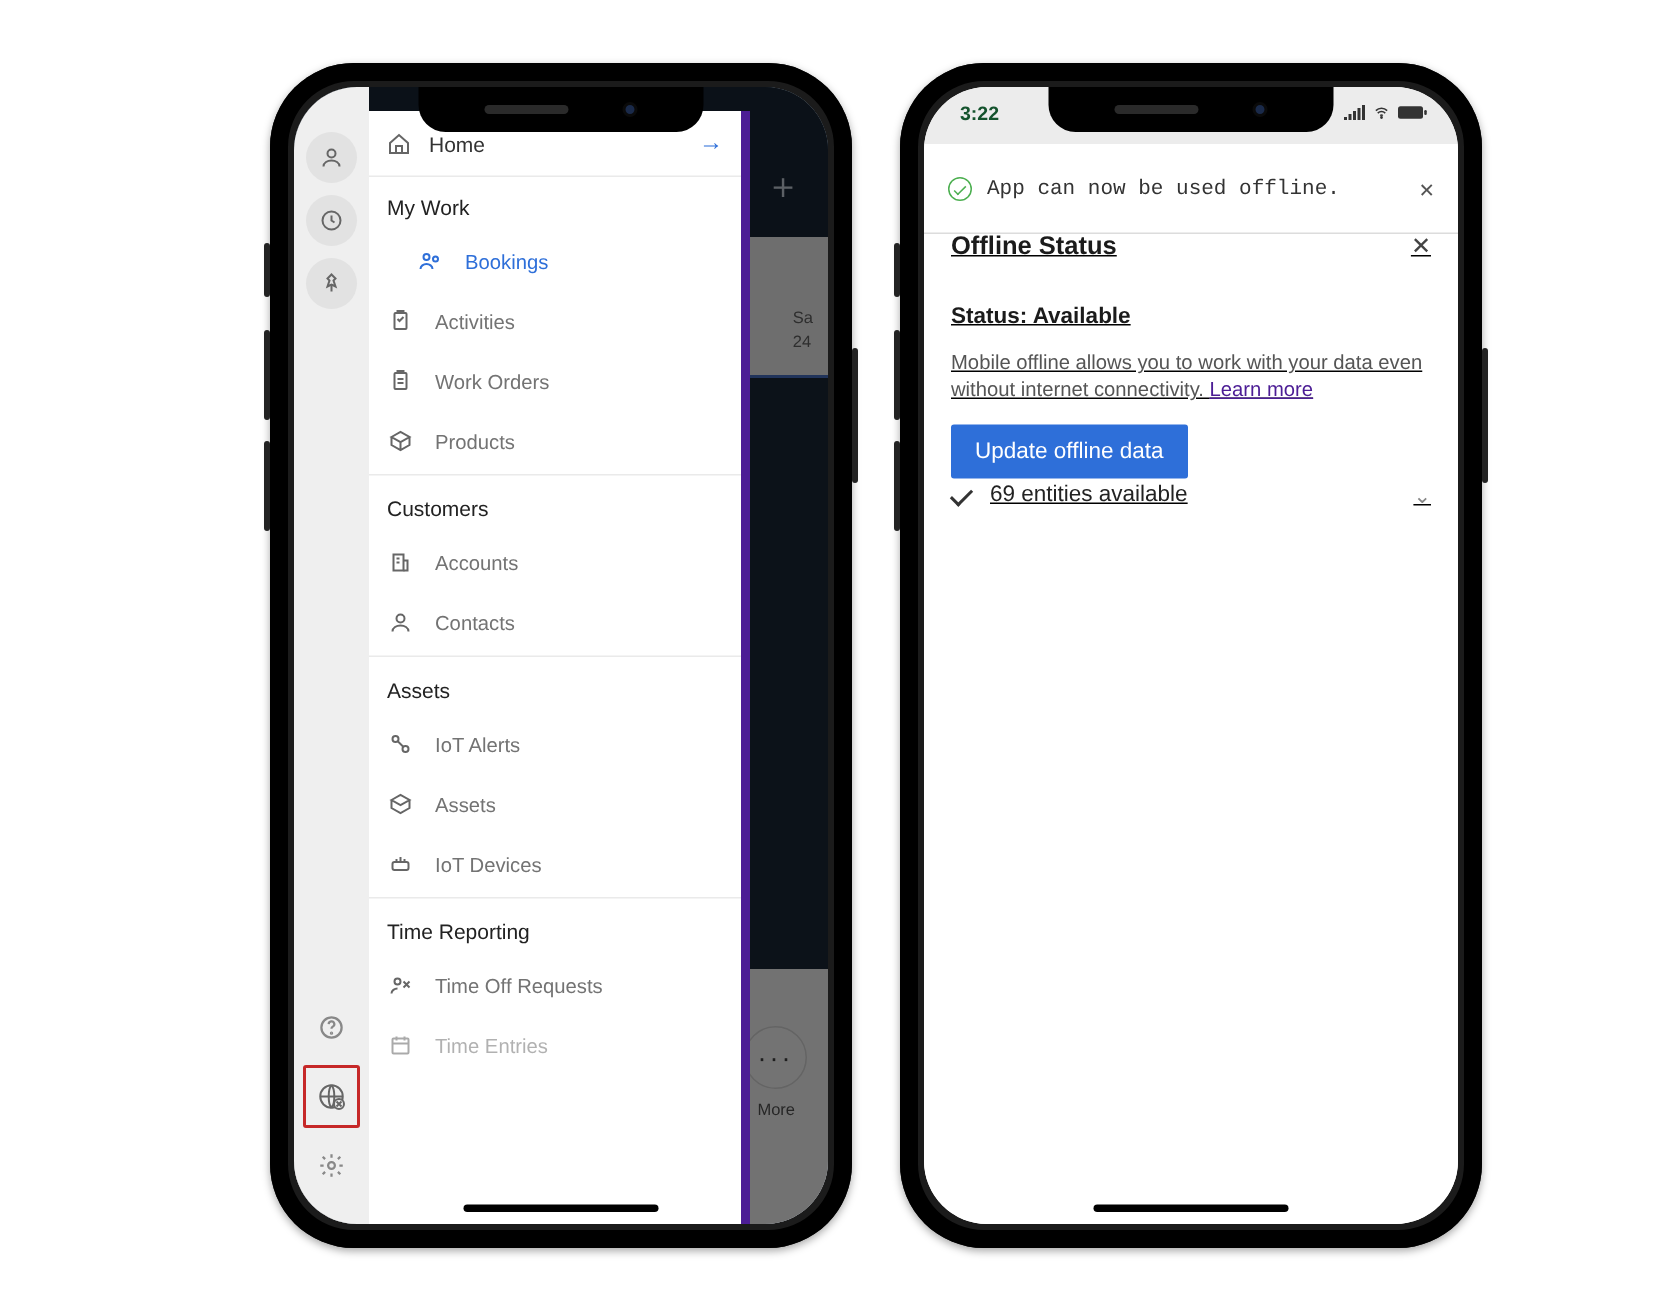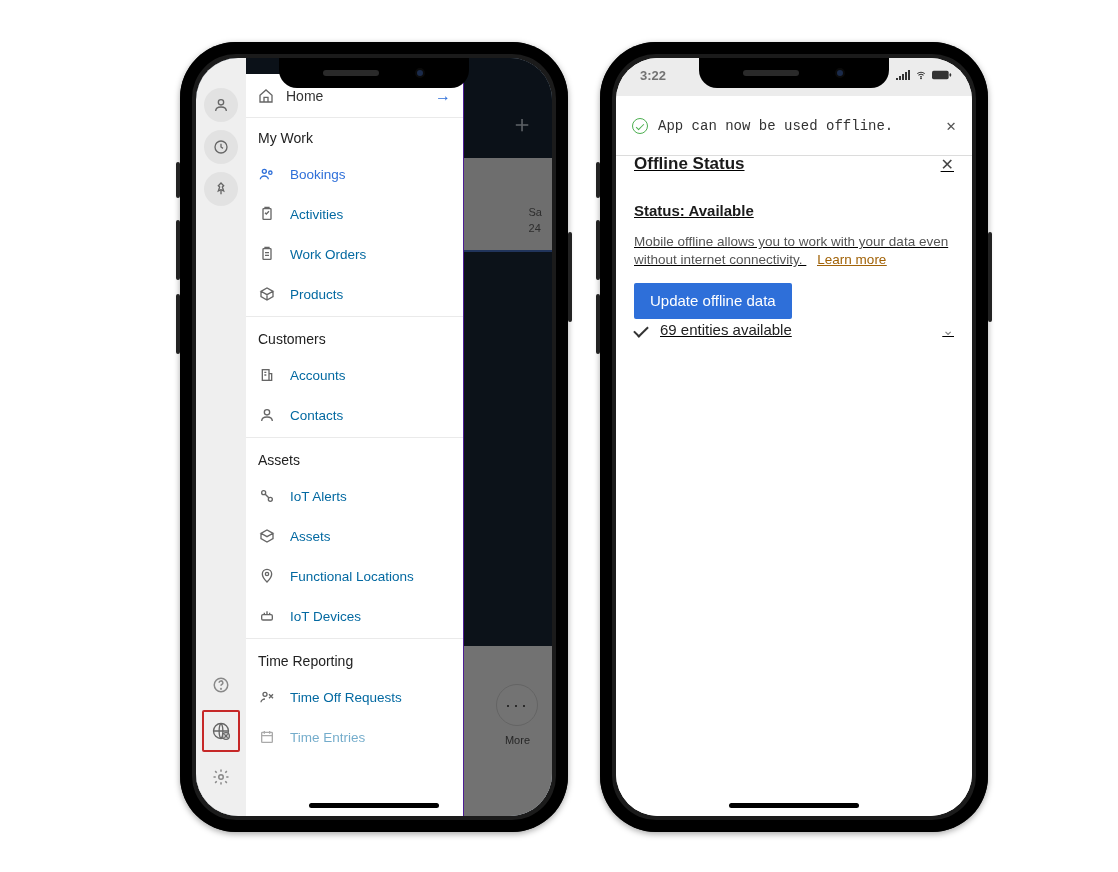--- a/index.html
+++ b/index.html
@@ -90,65 +90,65 @@
   }
   .rail-plain {
     width:34px; height:34px; display:flex; align-items:center; justify-content:center; color:#6a6a6a;
   }
   .highlight-box {
     border:2px solid #c62828; border-radius:2px; padding:2px 0;
   }
 
   
   .navpanel {
-    position:absolute; left:50px; top:16px; bottom:0; width:218px;
+    position:absolute; left:50px; top:16px; bottom:0; width:254px;
     background:#ffffff; z-index:30; overflow:hidden;
-    border-right:1px solid #4c1d95;
+    border-right:6px solid #4c1d95;
   }
   .nav-home {
     height:44px; display:flex; align-items:center; padding:0 12px; gap:12px;
     border-bottom:1px solid #eaeaea; font-size:14px; color:#333;
   }
   .nav-home .arrow { margin-left:auto; color:#2e6fd9; font-size:16px; }
   .nav-section {
     padding:12px 12px 8px 12px; font-size:14px; color:#222; font-weight:400;
   }
   .nav-item {
     height:40px; display:flex; align-items:center; padding:0 12px; gap:14px;
-    font-size:13.5px; color:#0369a1;
-  }
-  .nav-item.active { color:#2e6fd9; }
+    font-size:13.5px; color:#737373;
+  }
+  .nav-item.active { color:#2e6fd9;margin-left:20px; }
   .nav-item .ico { width:18px; display:flex; justify-content:center; color:#666; }
   .nav-item.active .ico { color:#2e6fd9; }
   .nav-sep { height:1px; background:#eaeaea; margin:2px 0; }
 
   
   .p2-status {
     position:absolute; left:0; right:0; top:0; height:38px; background:#ececec; z-index:5;
   }
-  .p2-time { position:absolute; left:24px; top:10px; font-size:13px; font-weight:600; color:#737373; }
+  .p2-time { position:absolute; left:24px; top:10px; font-size:13px; font-weight:600; color:#14532d; }
   .p2-sig { position:absolute; right:20px; top:12px; color:#333; display:flex; gap:4px; align-items:center; }
 
   .toast {
     position:absolute; left:0; right:0; top:38px; height:60px; background:#fff;
     border-bottom:1px solid #dcdcdc; display:flex; align-items:center; padding:0 16px; gap:10px;
     z-index:6; font-size:14px; color:#333;font-family:Liberation Mono, monospace;
   }
   .toast .close { margin-left:auto; font-size:16px; color:#555; cursor:pointer; }
   .toast .ok { width:16px; height:16px; border:1.5px solid #4caf50; border-radius:50%; position:relative;}
   .toast .ok::after { content:""; position:absolute; left:3px; top:5px; width:7px; height:3px; border-left:1.5px solid #4caf50; border-bottom:1.5px solid #4caf50; transform:rotate(-45deg);}
 
   .offpanel {
     position:absolute; left:0; right:0; top:82px; bottom:0; background:#fff; padding:14px 18px;text-decoration:underline;
   }
   .offpanel h2 { font-size:17px; font-weight:700; color:#1b1b1b; display:flex; align-items:center; }
   .offpanel h2 .close2 { margin-left:auto; font-size:16px; font-weight:400; color:#444; }
   .status-line { margin-top:28px; font-size:15px; font-weight:700; color:#1b1b1b; }
   .desc { margin-top:14px; font-size:13.5px; line-height:1.35; color:#555; }
-  .desc a { color:#a16207; text-decoration:underline;margin-left:11px; }
+  .desc a { color:#4c1d95; text-decoration:underline; }
   .upd-btn {
     margin-top:14px; display:inline-block; background:#2e6fd9; color:#fff;
     font-size:15px; padding:9px 16px 10px 16px; border:none; border-radius:2px; cursor:pointer;
   }
   .ent-row {
     margin-top:2px; display:flex; align-items:center; gap:12px; font-size:15px; color:#222;
   }
   .ent-row .chev { margin-left:auto; color:#888; font-size:14px;}
   .check { width:14px; height:8px; border-left:2px solid #333; border-bottom:2px solid #333; transform:rotate(-45deg); }
 
@@ -315,29 +315,20 @@
           </span>
           <span>IoT Alerts</span>
         </div>
         <div class="nav-item">
           <span class="ico">
             <svg width="16" height="16" viewBox="0 0 24 24" fill="none" stroke="#666" stroke-width="2">
                 <path d="M3 8l9-5 9 5-9 5-9-5zM3 8v8l9 5 9-5V8"></path>
               </svg>
           </span>
           <span>Assets</span>
-        </div>
-        <div class="nav-item">
-          <span class="ico">
-            <svg width="16" height="16" viewBox="0 0 24 24" fill="none" stroke="#666" stroke-width="2">
-                <path d="M12 2C8 2 5 5 5 9c0 5 7 12 7 12s7-7 7-12c0-4-3-7-7-7z"></path>
-                <circle cx="12" cy="9" r="2.5"></circle>
-              </svg>
-          </span>
-          <span>Functional Locations</span>
         </div>
         <div class="nav-item">
           <span class="ico">
             <svg width="16" height="16" viewBox="0 0 24 24" fill="none" stroke="#666" stroke-width="2">
                 <rect x="4" y="10" width="16" height="8" rx="2"></rect>
                 <path d="M8 10V7M12 10V5M16 10V7"></path>
               </svg>
           </span>
           <span>IoT Devices</span>
         </div>

